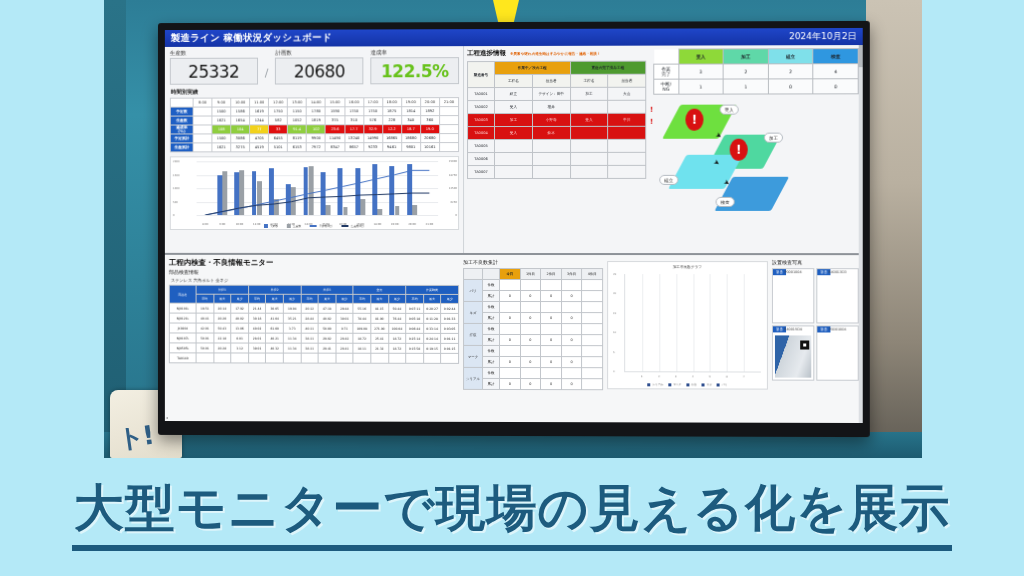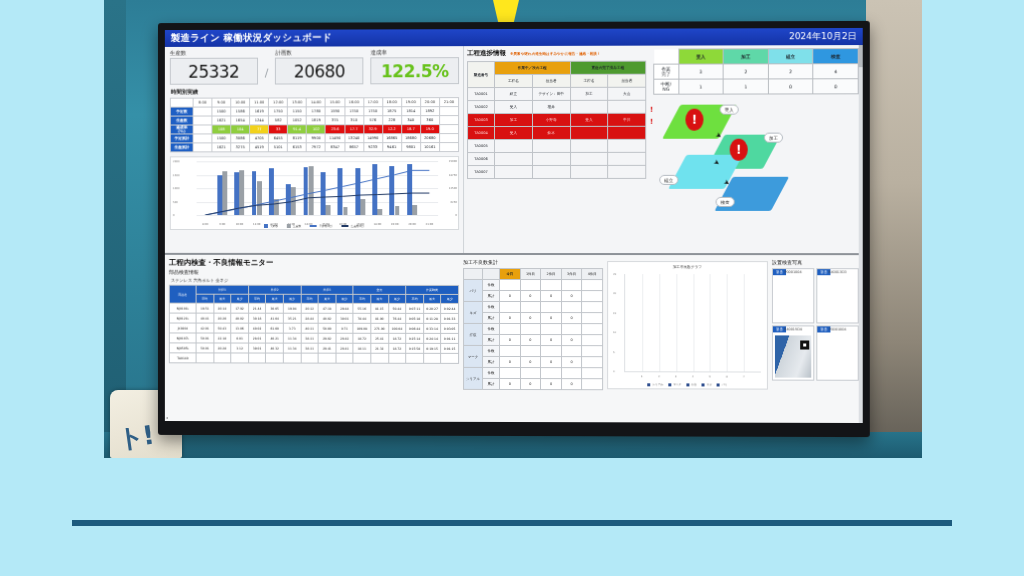--- a/index.html
+++ b/index.html
@@ -923,14 +923,15 @@
     <div class="scrollbar-v">
       <div class="thumb"></div>
     </div>
     <div class="scroll-corner">◂</div>
 
   </div>
   </div>
 </div>
 
 <div id="caption">
+  <div id="caption-text">大型モニターで現場の見える化を展示</div>
   <div id="caption-rule"></div>
 </div>
 
 </body></html>

